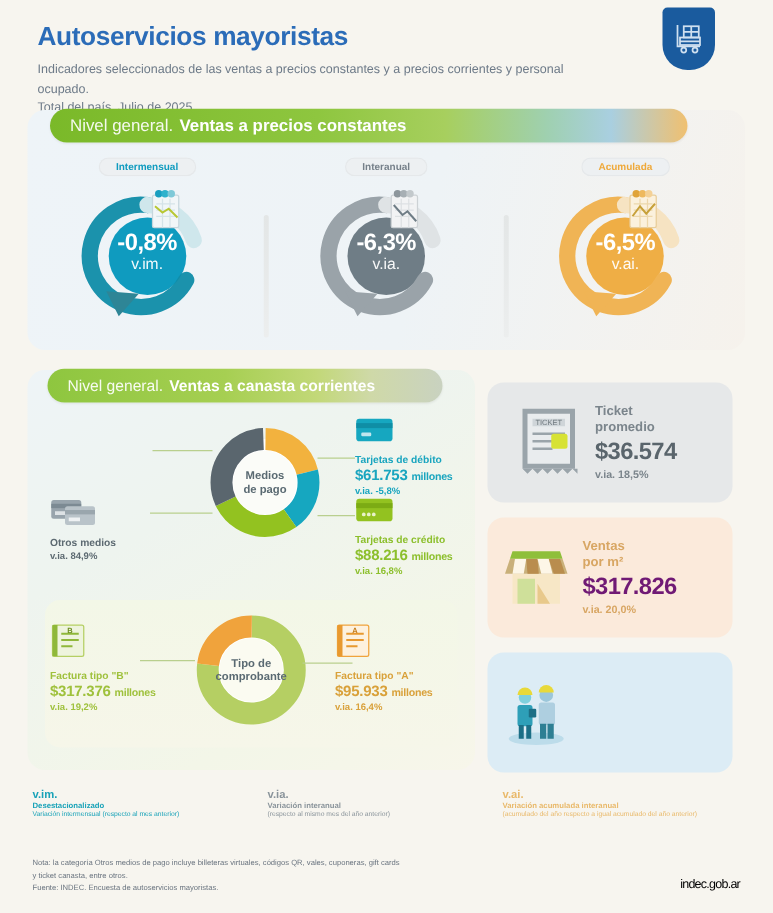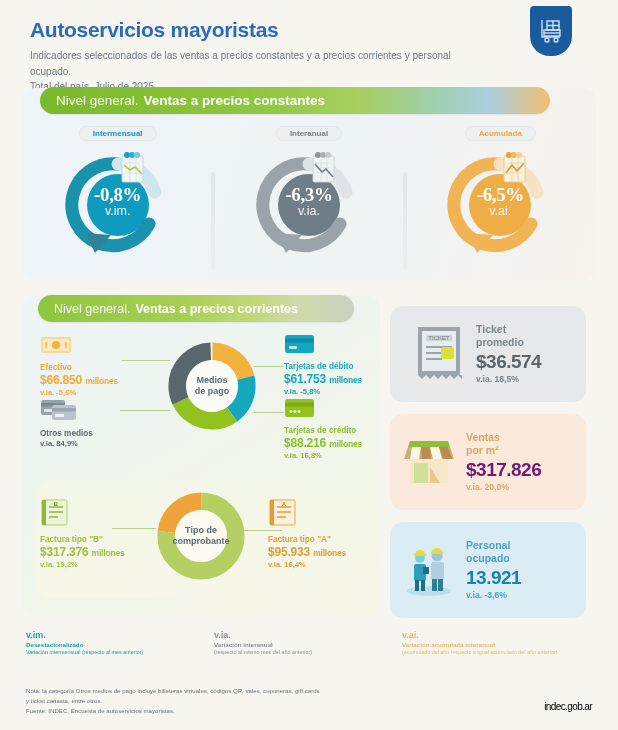--- a/index.html
+++ b/index.html
@@ -59,21 +59,21 @@
   .pill.c1{color:#0f9bbf;}
   .pill.c2{color:#76808a;}
   .pill.c3{color:#efa93a;}
 
   .gauge-wrap{position:relative;width:110px;height:108px;}
   .gauge-wrap svg{position:absolute;inset:0;}
   .gauge-txt{
     position:absolute;left:0;right:0;top:38px;text-align:center;color:#fff;line-height:1.05;
     pointer-events:none;
   }
-  .gauge-val{font-size:19px;font-weight:bold;letter-spacing:-.4px;font-family:Liberation Serif, serif;}
+  .gauge-val{font-size:19px;font-weight:bold;letter-spacing:-.4px;}
   .gauge-sub{font-size:12.5px;font-weight:normal;opacity:.95;}
 
   .doc-ico{position:absolute;left:50%;top:4px;transform:translateX(-50%);z-index:3;}
 
   
   .sec2{
     position:absolute;left:22px;top:296px;width:358px;height:320px;
     background:linear-gradient(150deg,#eef4f7 0%,#eef4ef 35%,#f3f6e8 75%,#f7f6ea 100%);
     border-radius:14px;
   }
@@ -251,21 +251,21 @@
           </div>
         </div>
       </div>
 
     </div>
   </div>
 
   <div class="sec2 card">
     <div class="ribbon">
       <span class="light">Nivel general.</span>
-      <span class="bold">Ventas a precios corrientes</span>
+      <span class="bold">Ventas a canasta corrientes</span>
     </div>
 
     <div class="donut-block">
 
       <div class="donut" style="left:144px;top:8px;width:92px;height:92px;">
         <svg width="92" height="92" viewBox="0 0 42 42">
           <circle cx="21" cy="21" r="15.9" fill="#ffffff"></circle>
 
           <circle cx="21" cy="21" r="15.9" fill="none" stroke="#f2b23e" stroke-width="8" stroke-dasharray="20.9 79.1" stroke-dashoffset="25"></circle>
 
@@ -280,36 +280,20 @@
           <span>Medios</span><br>
           <span>de pago</span>
         </div>
       </div>
 
       <div class="leader" style="left:100px;top:28px;width:48px;"></div>
       <div class="leader" style="left:98px;top:78px;width:50px;"></div>
       <div class="leader" style="left:232px;top:34px;width:30px;"></div>
       <div class="leader" style="left:232px;top:80px;width:30px;"></div>
 
-      <div class="item" style="left:18px;top:2px;width:120px;">
-        <div class="ico">
-          <svg width="34" height="22" viewBox="0 0 34 22">
-            <rect x="1" y="3" width="30" height="16" rx="2" fill="#f7d99a"></rect>
-            <rect x="3" y="5" width="26" height="12" rx="1" fill="#fbe9c2"></rect>
-            <circle cx="16" cy="11" r="4" fill="#f2b23e"></circle>
-            <path d="M6 8v6M26 8v6" stroke="#f2b23e" stroke-width="1.4"></path>
-          </svg>
-        </div>
-        <div class="name c-orange">Efectivo</div>
-        <div class="amount c-orange">
-          <span>$66.850</span>
-          <span class="mill">millones</span>
-        </div>
-        <div class="var c-orange">v.ia. -5,6%</div>
-      </div>
 
       <div class="item" style="left:18px;top:66px;width:130px;">
         <div class="ico">
           <svg width="40" height="24" viewBox="0 0 40 24">
             <rect x="1" y="2" width="24" height="15" rx="2" fill="#98a4ac"></rect>
             <rect x="1" y="5" width="24" height="3.5" fill="#7c8a93"></rect>
             <rect x="4" y="11" width="9" height="3" fill="#dde2e5"></rect>
             <rect x="12" y="7" width="24" height="15" rx="2" fill="#b9c3c9"></rect>
             <rect x="12" y="10" width="24" height="3.5" fill="#9aa6ad"></rect>
             <rect x="15" y="16" width="9" height="3" fill="#eef1f3"></rect>
@@ -462,26 +446,20 @@
         <path d="M14 18a6 6 0 0112 0z" fill="#e8d93a"></path>
         <rect x="23" y="29" width="6" height="7" rx="1" fill="#1c6f86"></rect>
 
         <rect x="31" y="24" width="13" height="18" rx="2" fill="#aecfe0"></rect>
         <rect x="32" y="41" width="5" height="12" fill="#2e7f93"></rect>
           <rect x="38" y="41" width="5" height="12" fill="#2e7f93"></rect>
         <circle cx="37" cy="18" r="5.5" fill="#9cc7da"></circle>
         <path d="M31 16a6 6 0 0112 0z" fill="#e8d93a"></path>
       </svg>
     </div>
-    <div class="rtxt">
-      <div class="rlabel">Personal</div>
-      <div class="rlabel">ocupado</div>
-      <div class="rval">13.921</div>
-      <div class="rvar">v.ia. -3,6%</div>
-    </div>
   </div>
 
   <div class="legend">
     <div class="lg lg1">
       <div class="lgk">v.im.</div>
       <div class="lgt">Desestacionalizado</div>
       <div class="lgd">Variación intermensual (respecto al mes anterior)</div>
     </div>
     <div class="lg lg2">
       <div class="lgk">v.ia.</div>

